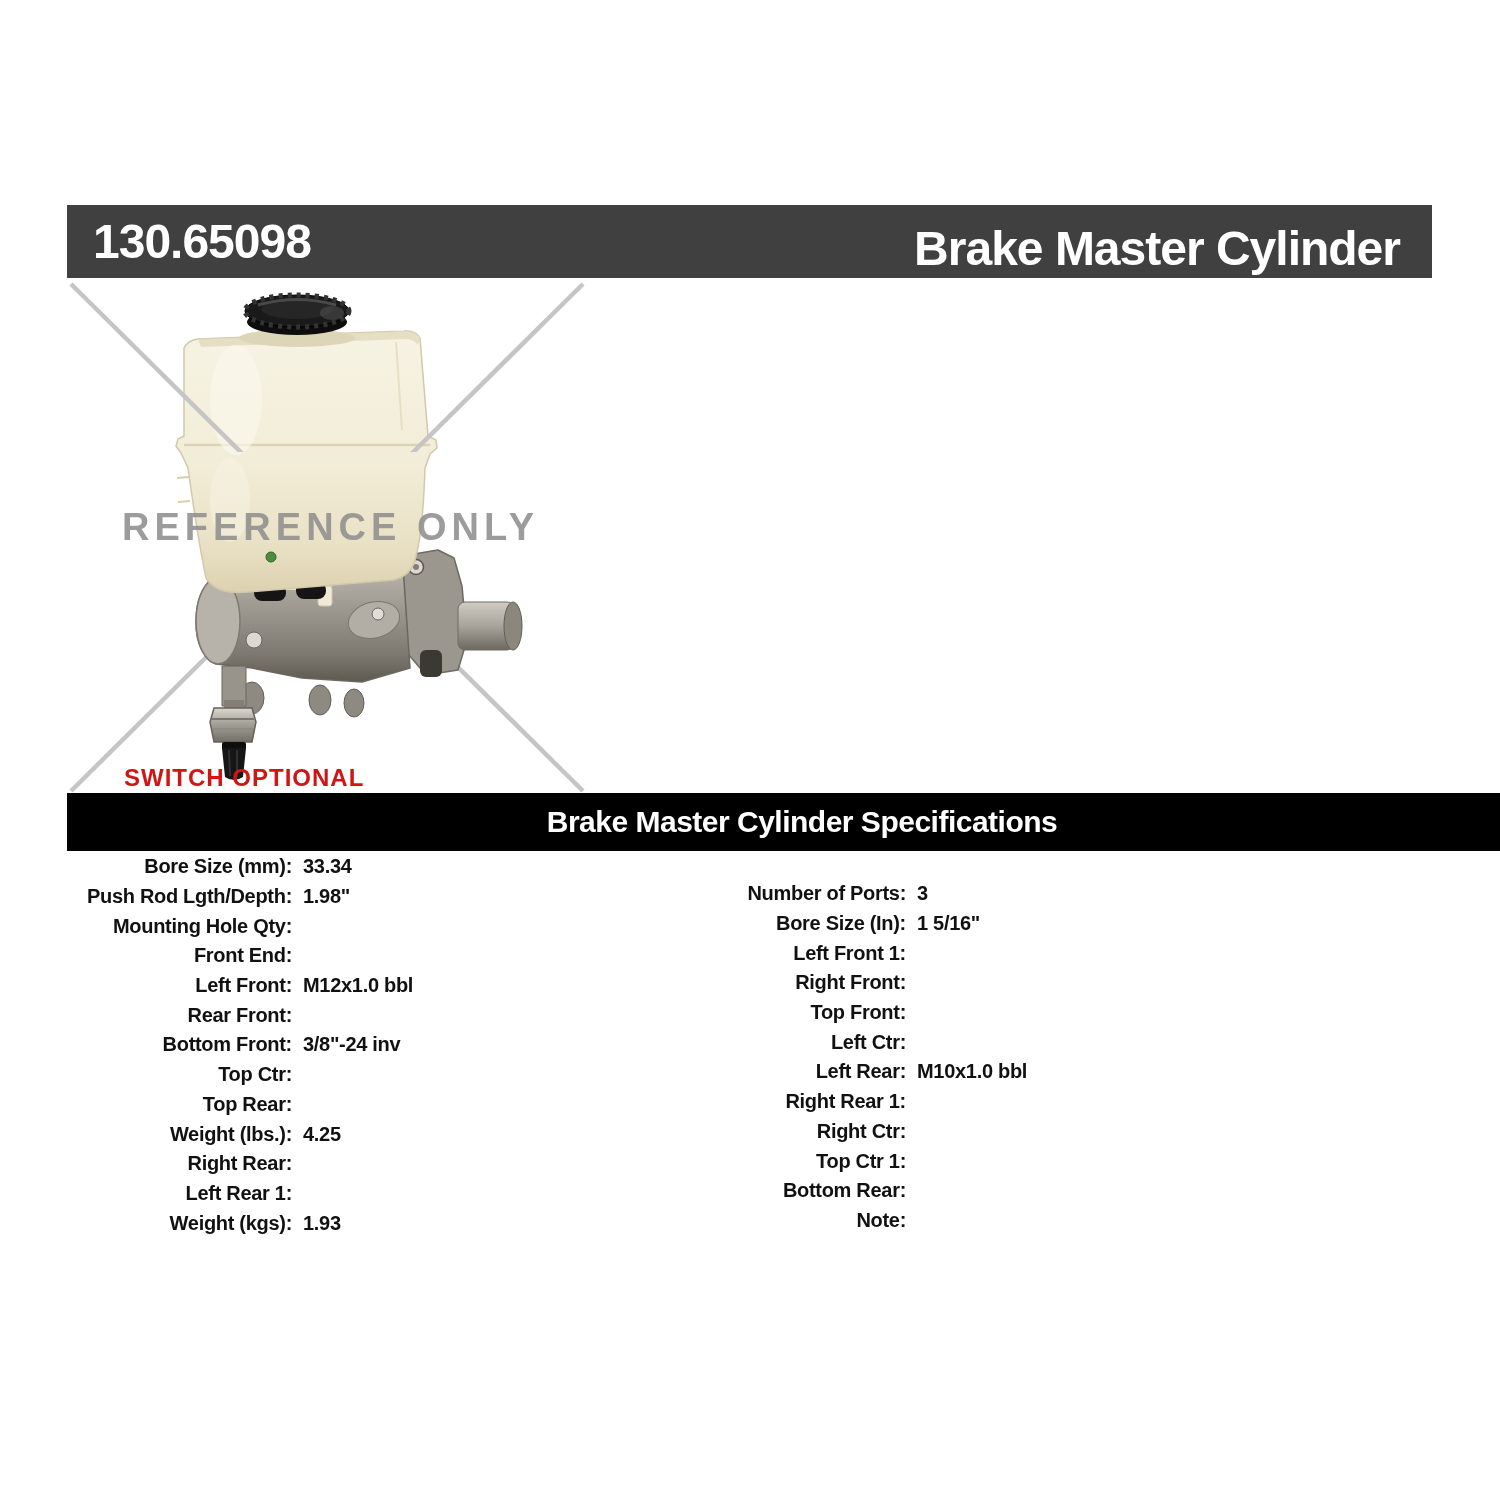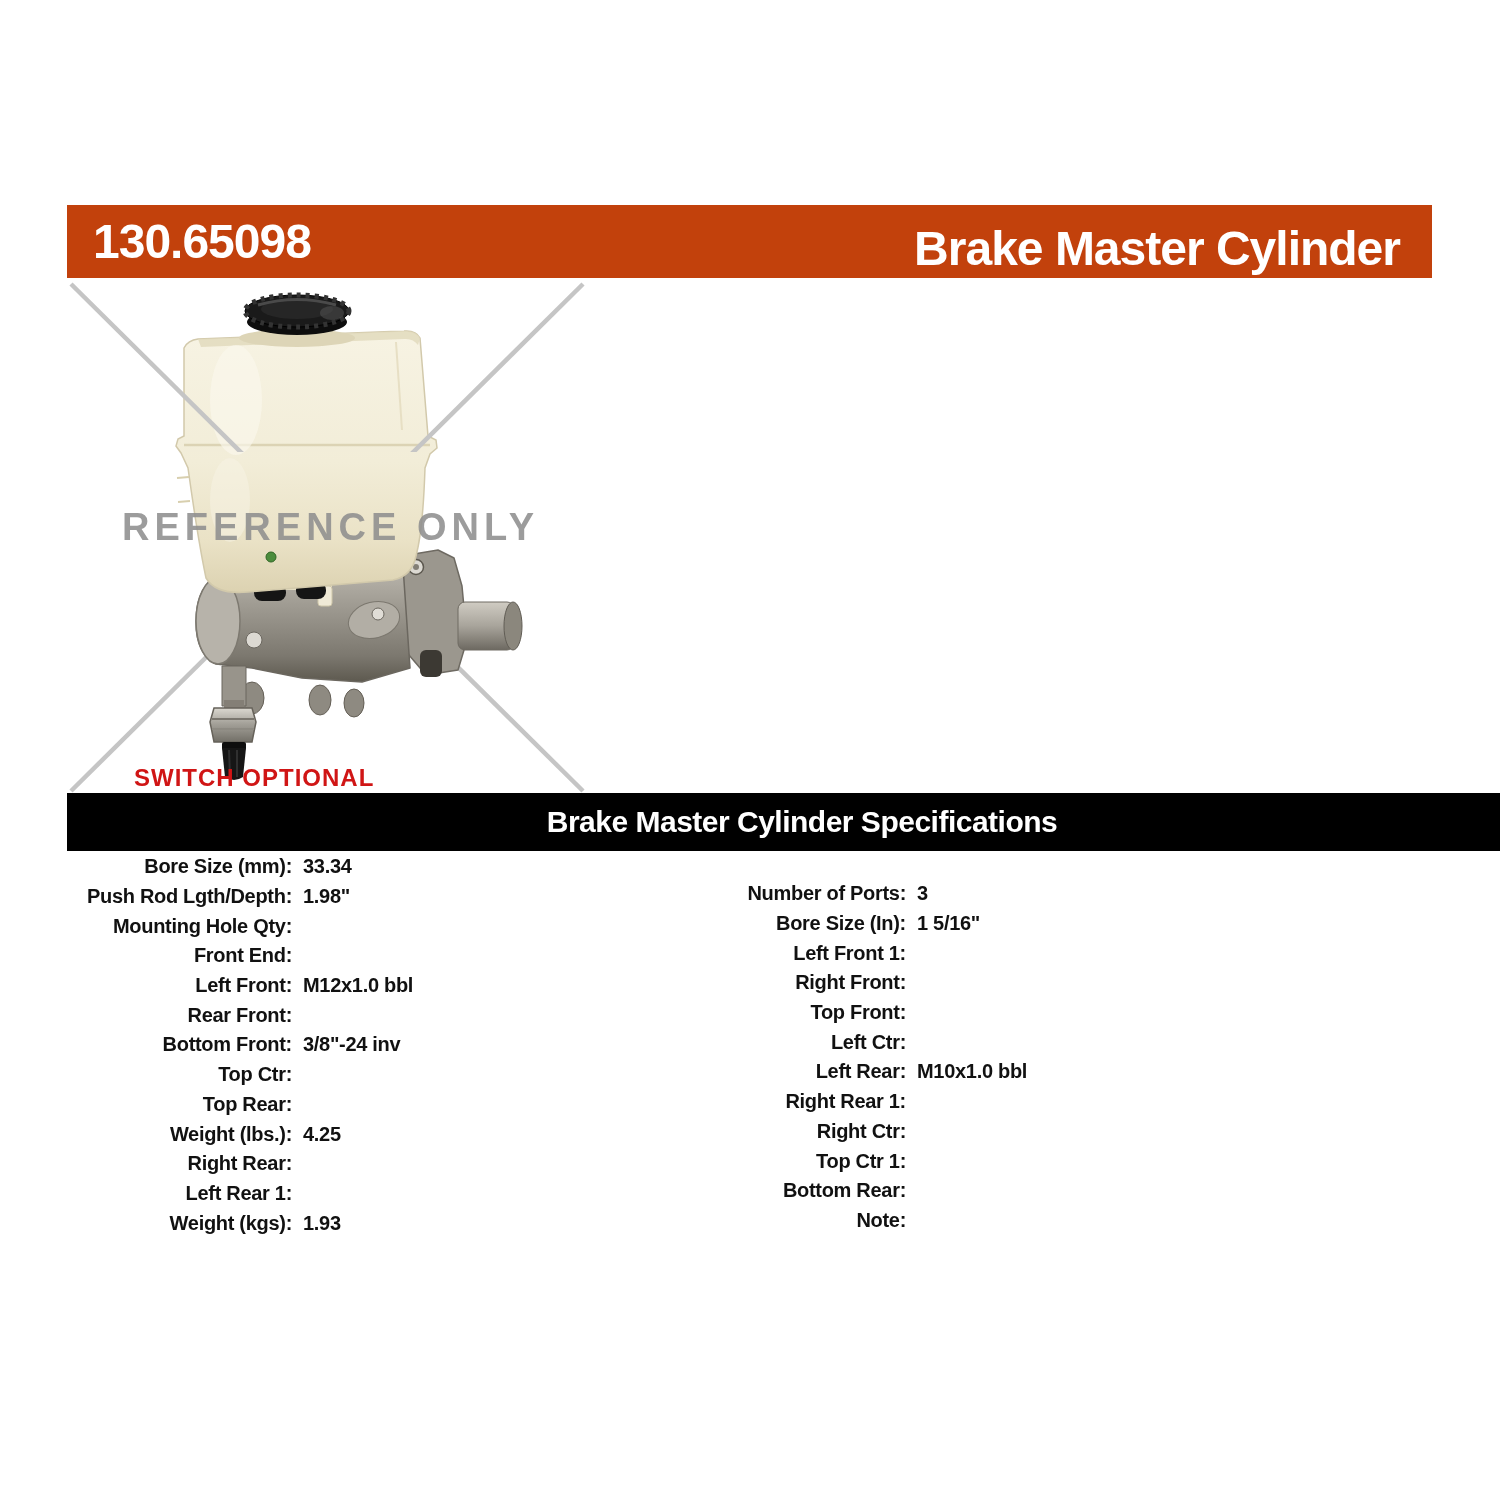--- a/index.html
+++ b/index.html
@@ -1,27 +1,27 @@
 <!DOCTYPE html>
 <html><head>
 <meta charset="utf-8">
 <style>
   html,body{margin:0;padding:0;background:#fff;}
   .sheet{position:relative;width:1500px;height:1500px;background:#ffffff;overflow:hidden;
          font-family:"Liberation Sans", sans-serif;}
   
-  .topbar{position:absolute;left:67px;top:205px;width:1365px;height:73px;background:#c2410c;
+  .topbar{position:absolute;left:67px;top:205px;width:1365px;height:73px;background:#404040;
           display:flex;align-items:center;justify-content:space-between;}
   .part-no{color:#fff;font-size:48px;font-weight:bold;letter-spacing:-1px;padding-left:26px;white-space:nowrap;}
   .prod-title{color:#fff;font-size:48px;font-weight:bold;letter-spacing:-1px;padding-right:32px;white-space:nowrap;margin-top:14px;}
   
   .product-svg{position:absolute;left:0;top:278px;width:720px;height:517px;}
   .wm-reference{position:absolute;left:122px;top:506px;width:470px;font-size:38px;font-weight:bold;
                 letter-spacing:5px;color:#8f8f8f;opacity:.88;white-space:nowrap;}
-  .wm-switch{position:absolute;left:134px;top:764px;font-size:24px;font-weight:bold;
+  .wm-switch{position:absolute;left:124px;top:764px;font-size:24px;font-weight:bold;
              letter-spacing:1px;color:#d01515;white-space:nowrap;}
   
   .specbar{position:absolute;left:67px;top:793px;width:1470px;height:58px;background:#000;
            display:flex;align-items:center;justify-content:center;}
   .specbar-title{color:#fff;font-size:30px;font-weight:bold;letter-spacing:-0.5px;}
   
   .spec-col{position:absolute;top:852px;}
   .spec-col.left{left:0;}
   .spec-col.right{left:614px;margin-top:27px;}
   .spec-row{display:flex;height:29.7px;align-items:center;font-size:20px;font-weight:bold;color:#111;}

